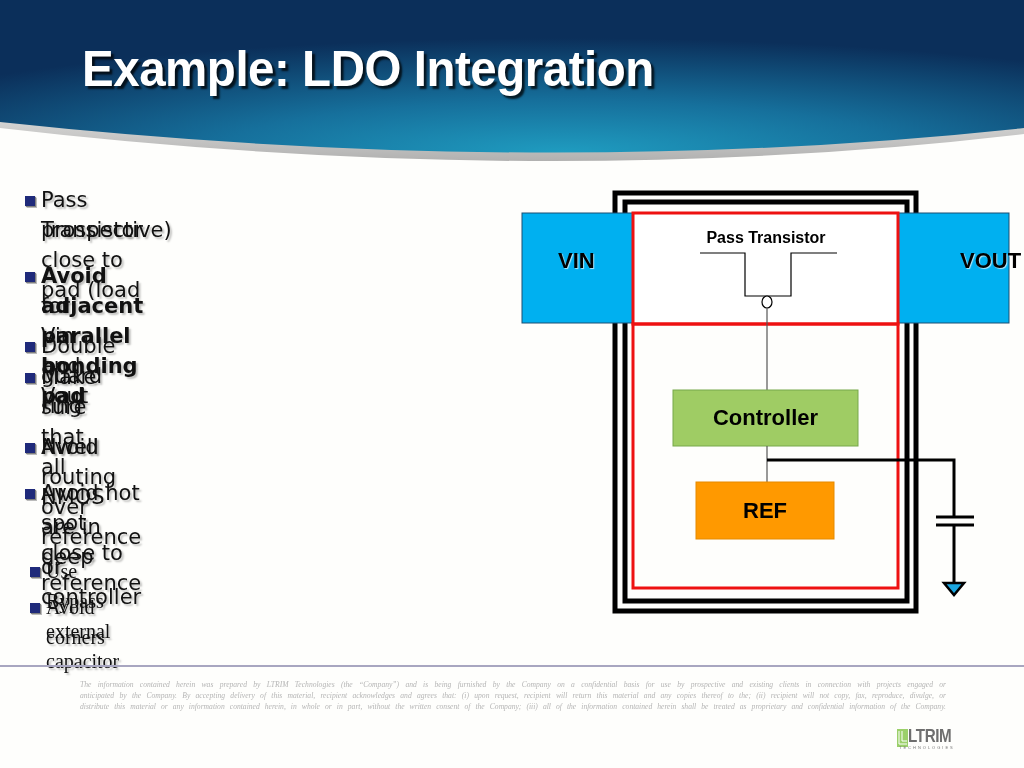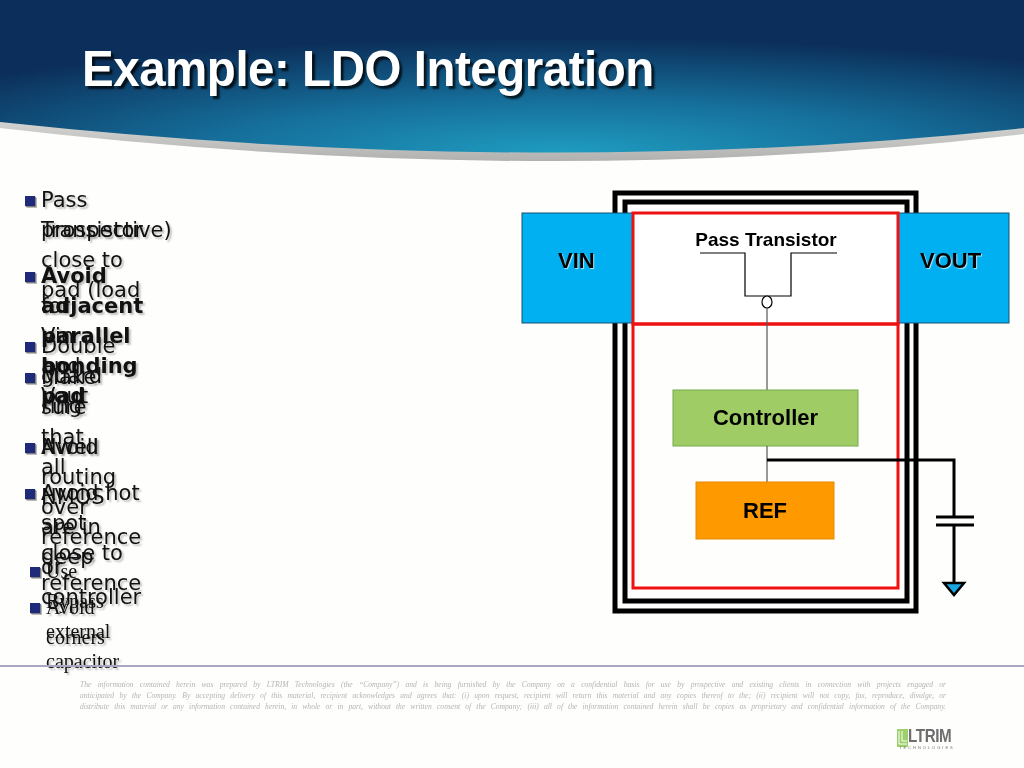--- a/index.html
+++ b/index.html
@@ -109,31 +109,31 @@
 
     <rect x="696" y="482" width="138" height="57" fill="#ff9900" stroke="#e58a00" stroke-width="1"></rect>
 
     <path d="M767,460 L954,460 L954,517" fill="none" stroke="#000" stroke-width="3"></path>
     <line x1="936" y1="517" x2="974" y2="517" stroke="#000" stroke-width="3"></line>
     <line x1="936" y1="525" x2="974" y2="525" stroke="#000" stroke-width="3"></line>
     <line x1="954" y1="525" x2="954" y2="583" stroke="#000" stroke-width="3"></line>
     <path d="M944,583 L964,583 L954,595 Z" fill="#1aa6e0" stroke="#000" stroke-width="2.5" stroke-linejoin="miter"></path>
   </svg>
   <div class="pad-label" style="left:558px;top:248px;">VIN</div>
-  <div class="pad-label" style="left:920px;top:248px;">VOUT</div>
-  <div class="block-label" style="left:680px;top:229px;width:172px;font-size:19px;">Pass Transistor</div>
+  <div class="pad-label" style="left:960px;top:248px;">VOUT</div>
+  <div class="block-label" style="left:680px;top:229px;width:172px;font-size:16px;">Pass Transistor</div>
   <div class="block-label" style="left:673px;top:405px;width:185px;font-size:22px;">Controller</div>
   <div class="block-label" style="left:696px;top:498px;width:138px;font-size:22px;">REF</div>
 </div>
 
 <div class="footer-line"></div>
 <div class="disclaimer">
   <span>The information contained herein was prepared by LTRIM Technologies (the “Company”) and is being furnished by the Company on a confidential basis for use by prospective and existing clients in connection with projects engaged or</span>
   <span>anticipated by the Company. By accepting delivery of this material, recipient acknowledges and agrees that: (i) upon request, recipient will return this material  and any copies thereof to the; (ii) recipient will not copy, fax, reproduce, divulge, or</span>
-  <span>distribute this material or any information contained herein, in whole or in part, without the written consent of the Company; (iii) all of the information contained herein shall be copies as proprietary and confidential information of the Company.</span>
+  <span>distribute this material or any information contained herein, in whole or in part, without the written consent of the Company; (iii) all of the information contained herein shall be treated as proprietary and confidential information of the Company.</span>
 </div>
 <div class="logo">
   <svg width="14" height="22" viewBox="0 0 14 22" style="position:absolute;left:0;top:2px;">
     <rect x="1" y="2" width="11" height="18" fill="#9bd06a"></rect>
     <path d="M3,4 L3,17 L11,17" fill="none" stroke="#ffffff" stroke-width="1"></path>
     <path d="M6,4 L6,14 L11,14" fill="none" stroke="#ffffff" stroke-width="1"></path>
   </svg>
   <div class="logo-text">LTRIM</div>
   <div class="logo-sub">TECHNOLOGIES</div>
 </div>

